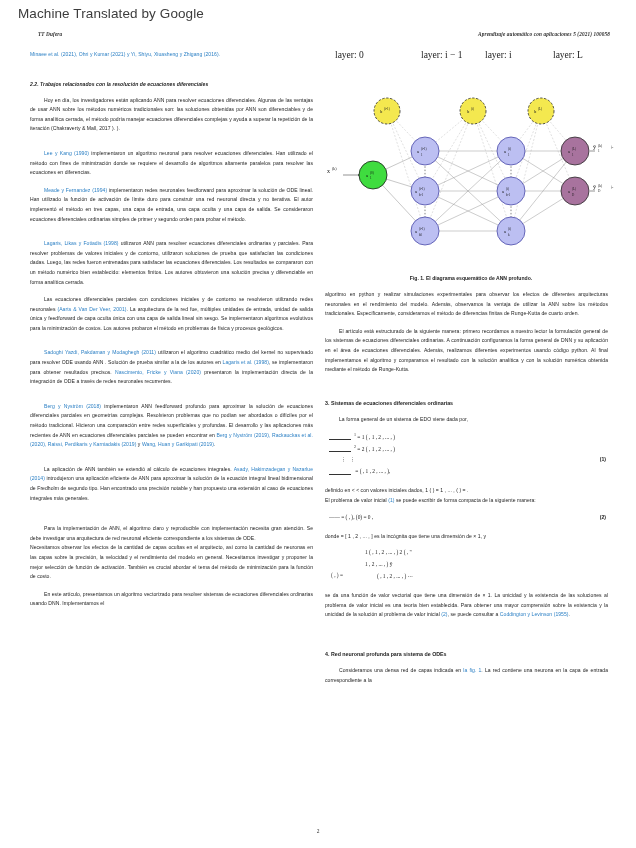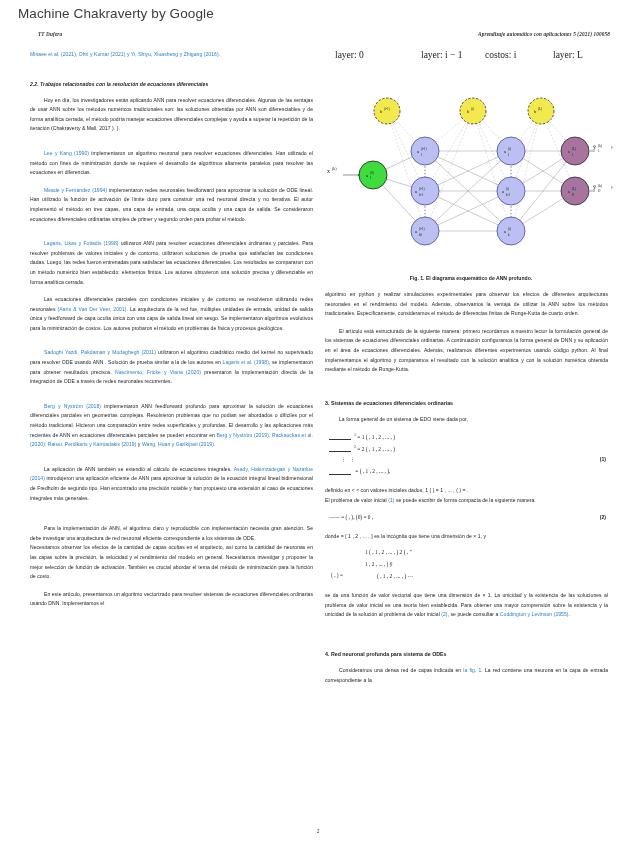--- a/index.html
+++ b/index.html
@@ -170,32 +170,32 @@
     bottom: 14px; left: 0; right: 0;
     text-align: center;
     font-family: "Liberation Serif", serif;
     font-size: 5.5px;
     color: #2b2b2b;
   }
 </style>
 </head>
 <body>
 
-<div class="mt-banner">Machine Chakraverty by Google</div>
+<div class="mt-banner">Machine Translated by Google</div>
 
 <div class="runhead left">TT Dufera</div>
 <div class="runhead right">Aprendizaje automático con aplicaciones 5 (2021) 100058</div>
 
 <div class="page">
 
   <div class="figure">
     <div class="layer-labels">
       <span class="ll0">layer: 0</span>
       <span class="ll1">layer: i − 1</span>
-      <span class="ll2">costos: i</span>
+      <span class="ll2">layer: i</span>
       <span class="ll3">layer: L</span>
     </div>
 
     <svg class="nn-canvas" width="292" height="208" viewBox="0 0 292 208">
       <defs>
         <marker id="ah" markerWidth="5" markerHeight="5" refX="4.4" refY="1.7" orient="auto">
           <path d="M0,0 L4.4,1.7 L0,3.4 z" fill="#666"></path>
         </marker>
       </defs>
 

